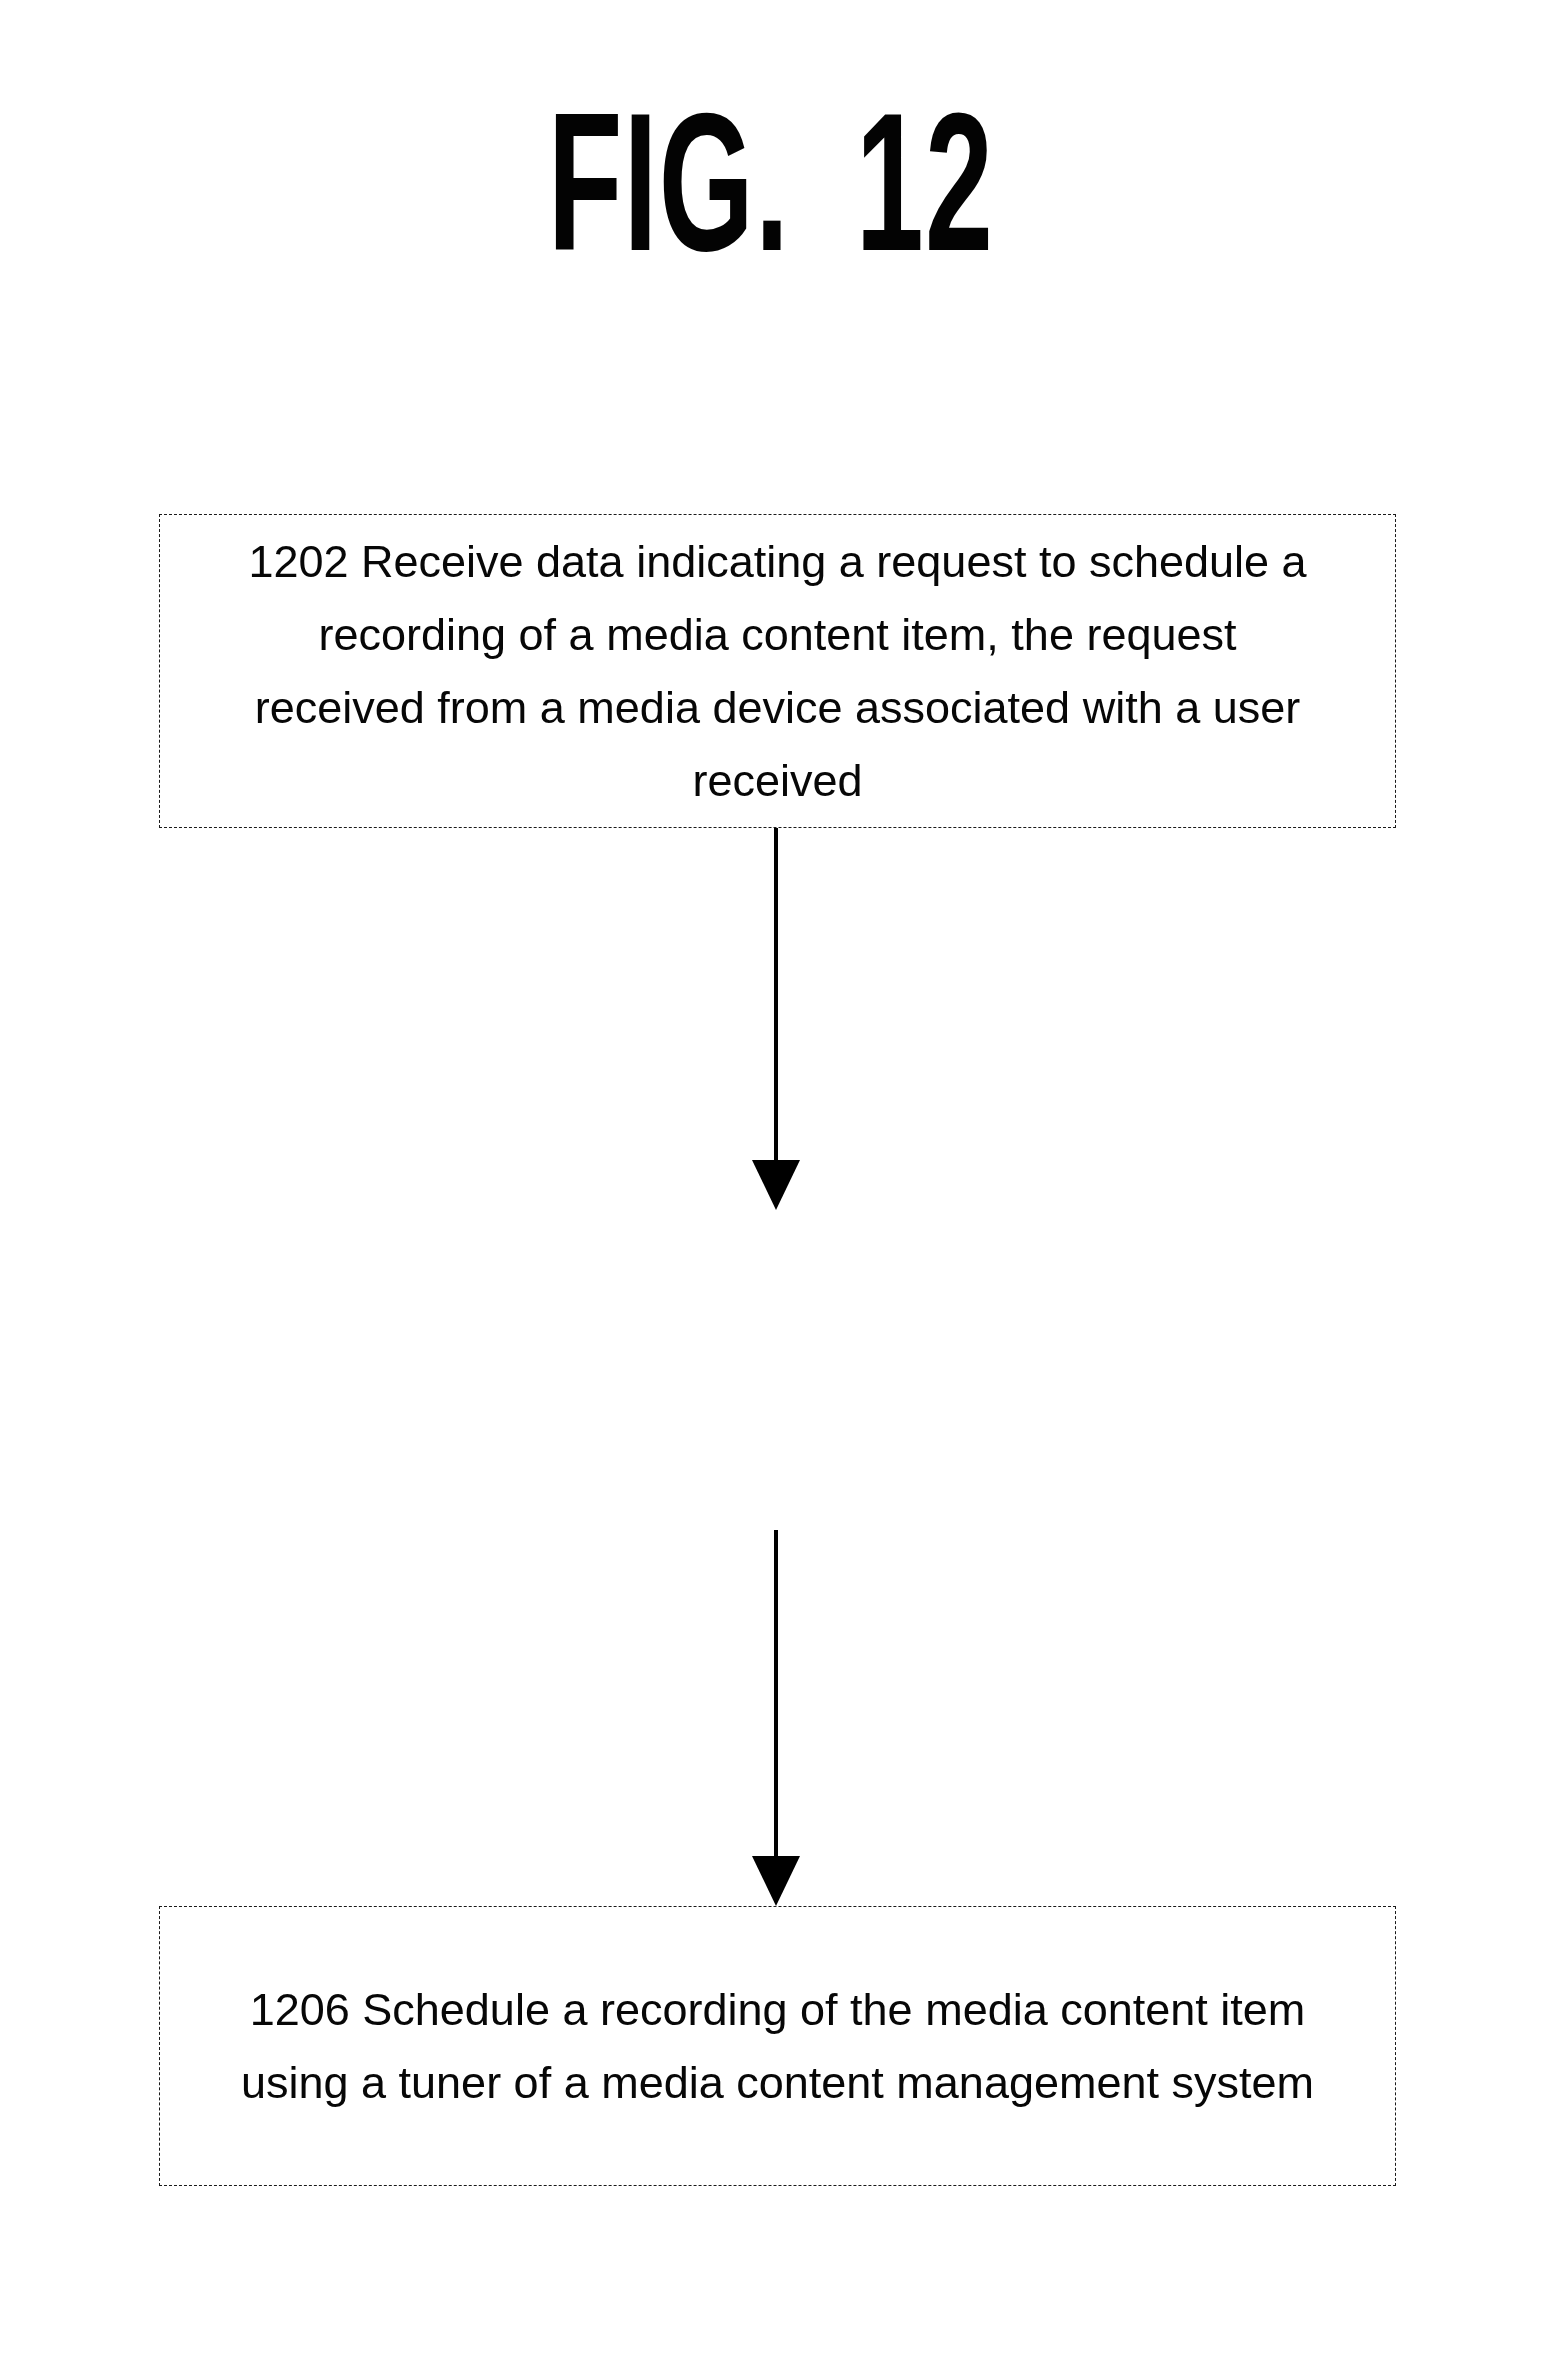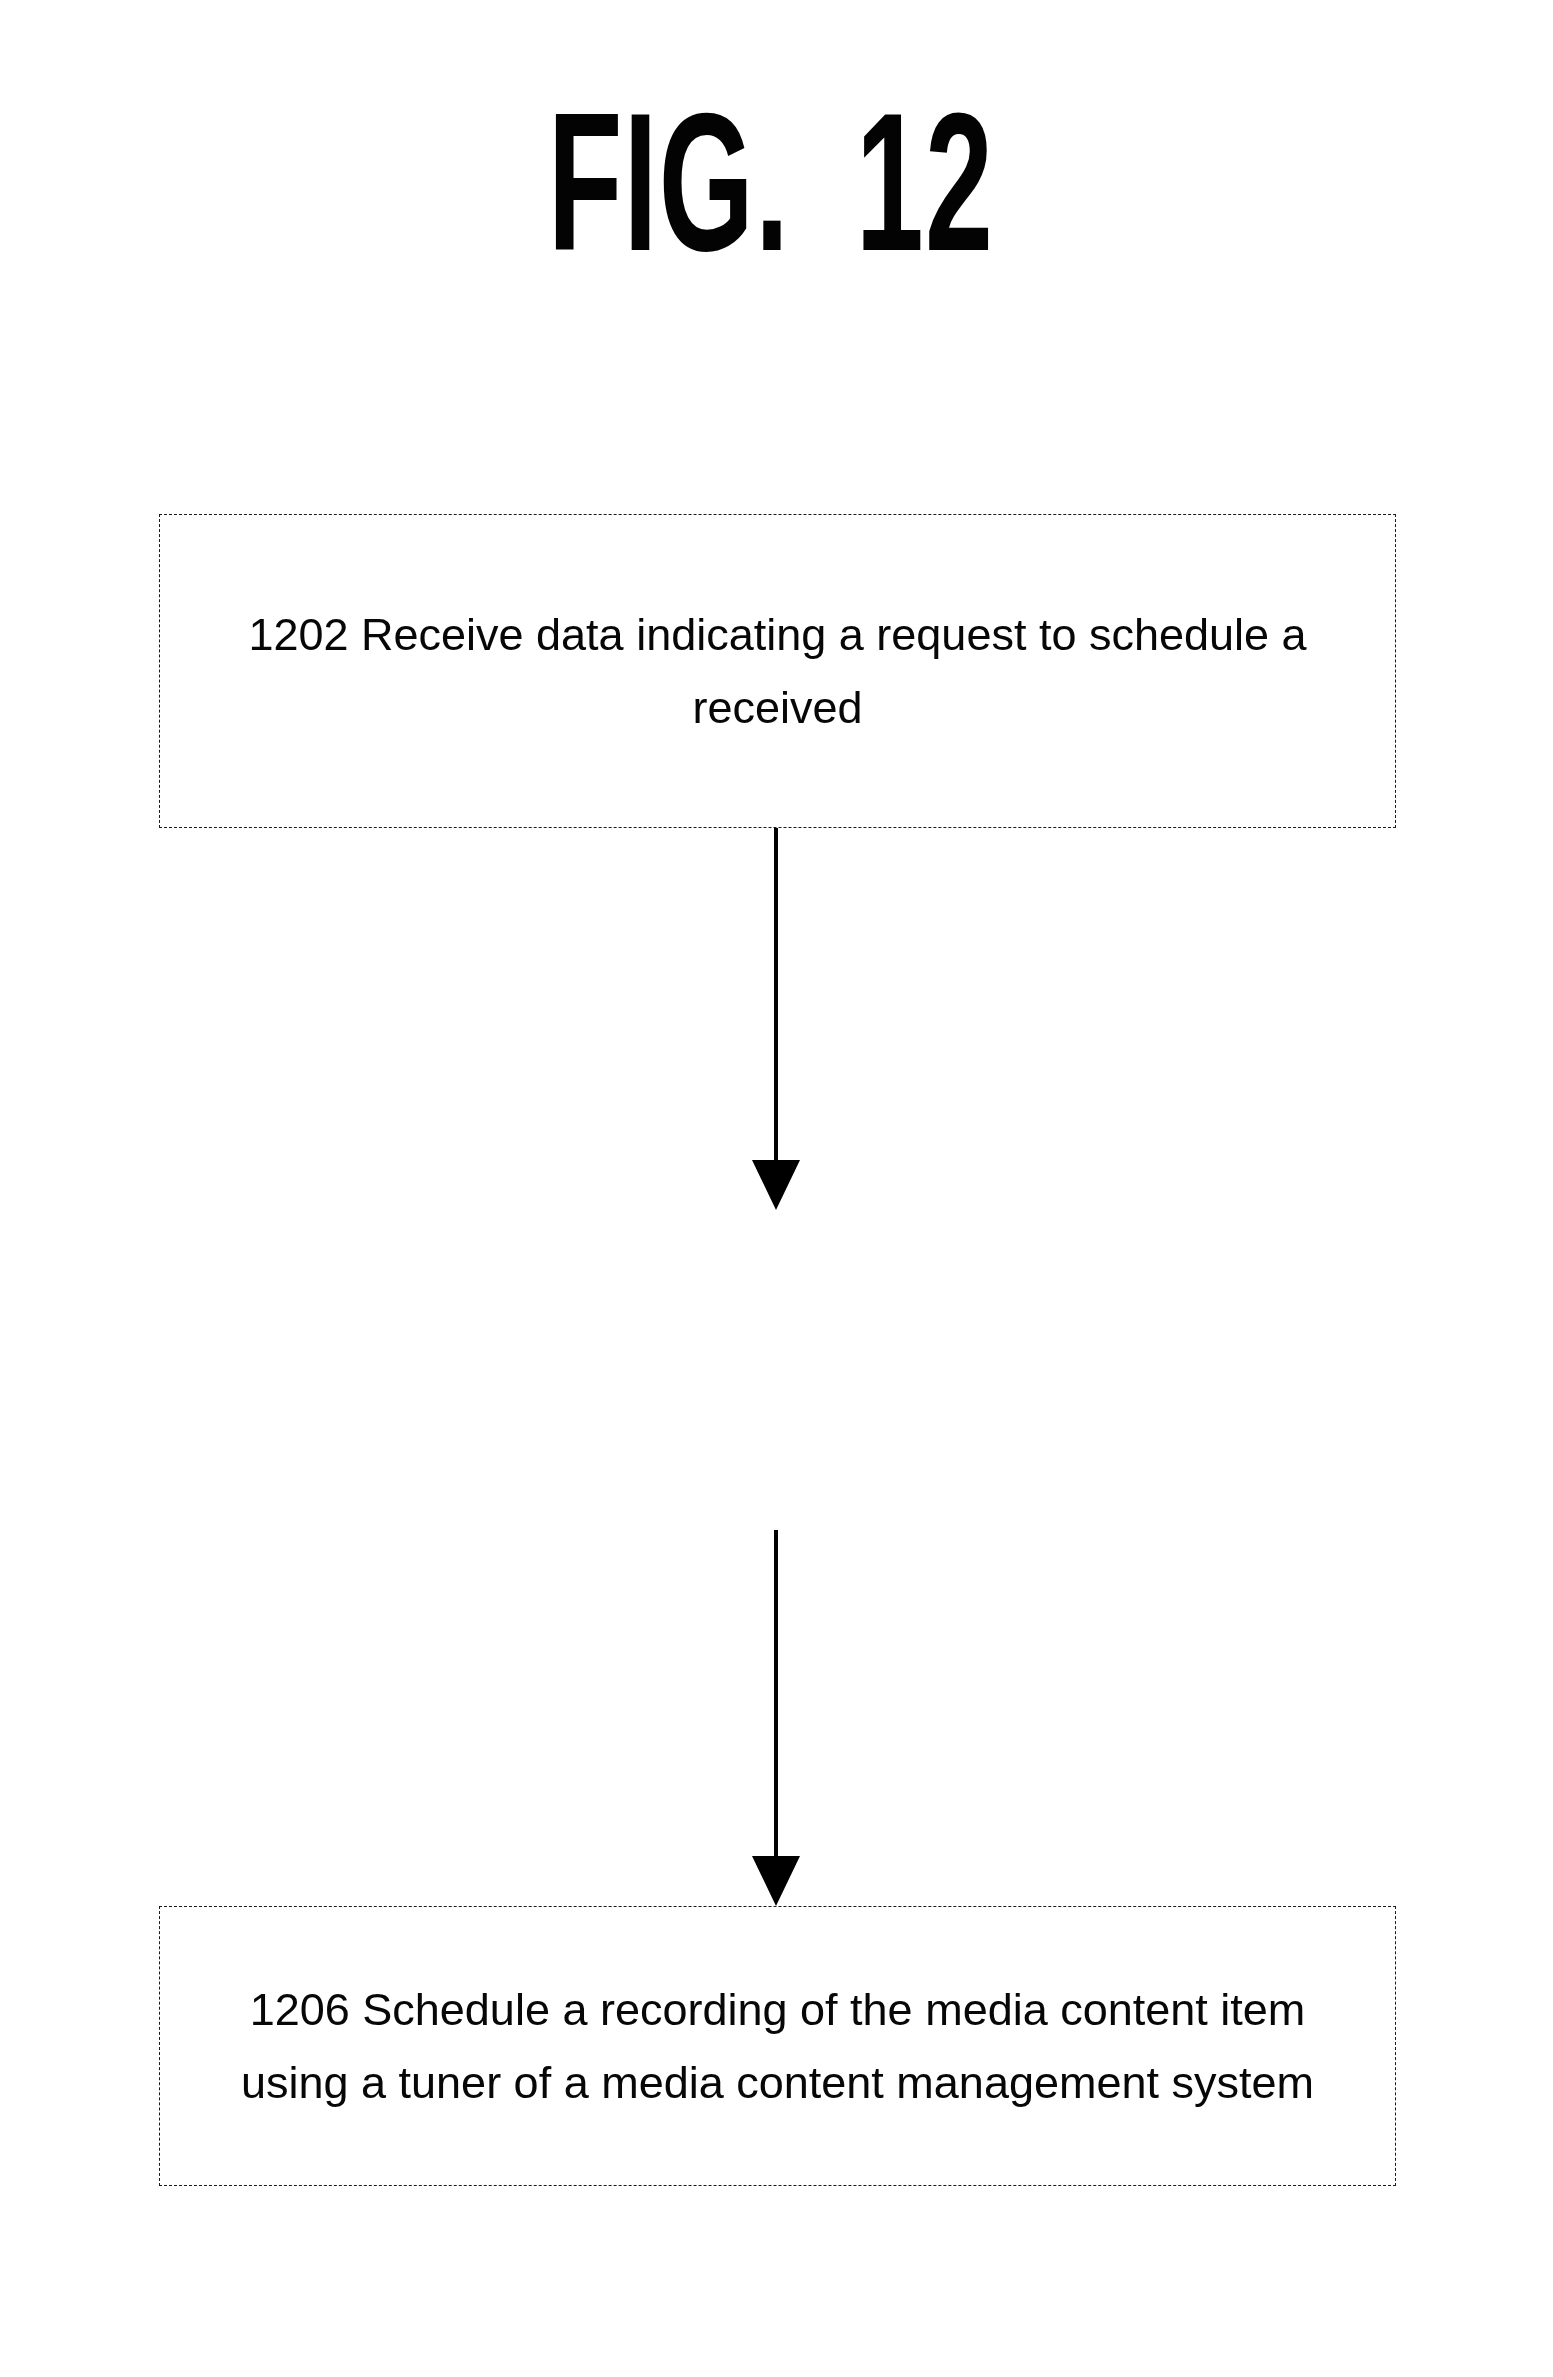--- a/index.html
+++ b/index.html
@@ -86,20 +86,22 @@
 <body>
 
 <div class="page">
 
   <div class="figure-title">
     <span class="condense">FIG. 12</span>
   </div>
 
   <div class="step-box box-1202">
     <div class="line">1202 Receive data indicating a request to schedule a</div>
+    <div class="line">recording of a media content item, the request</div>
+    <div class="line">received from a media device associated with a user</div>
     <div class="line">received</div>
   </div>
 
   <div class="flow-arrow arrow-1">
     <div class="shaft"></div>
     <div class="head"></div>
   </div>
 
 
   <div class="flow-arrow arrow-2">

